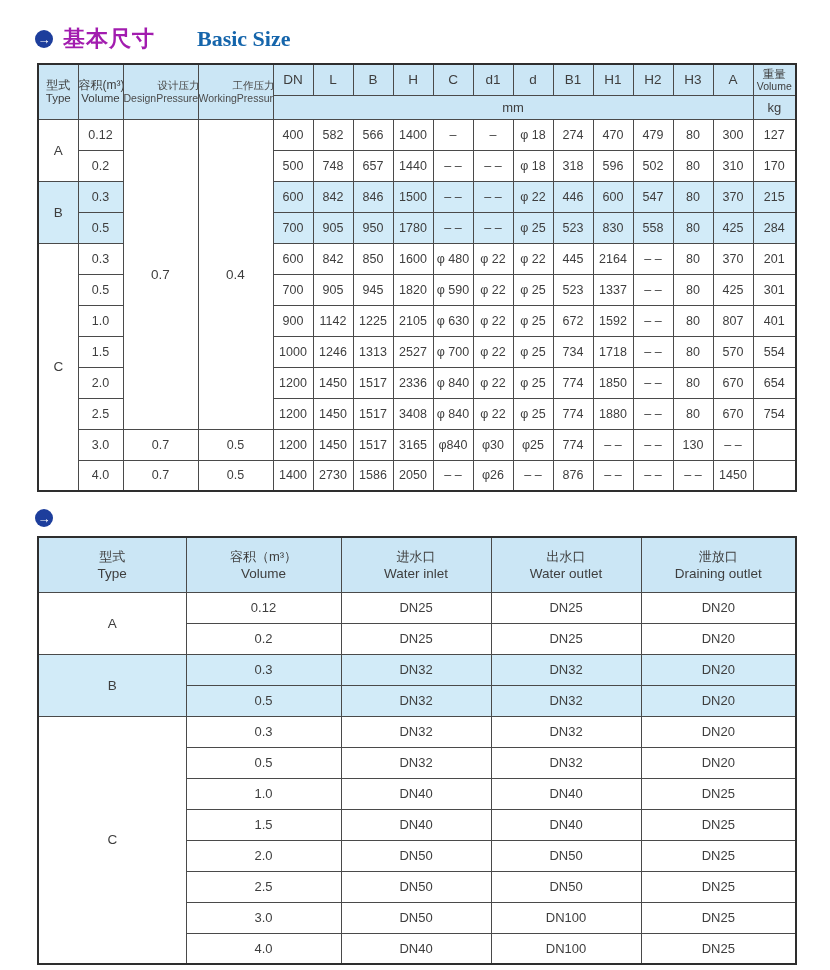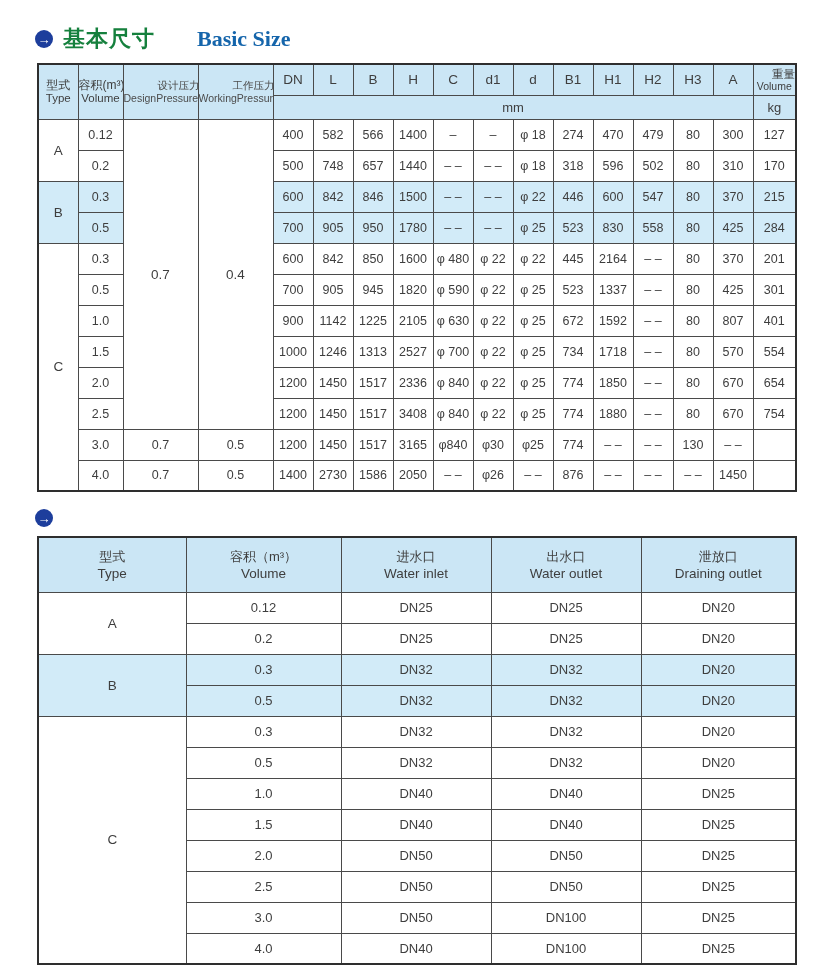--- a/index.html
+++ b/index.html
@@ -13,21 +13,21 @@
 
   
   .section-title { display: flex; align-items: center; margin: 0 0 9px -2px; }
   .bullet {
     width: 18px; height: 18px; border-radius: 50%;
     background: #1d3e9c; color: #fff; flex: 0 0 18px;
     display: flex; align-items: center; justify-content: center;
     font-size: 13px; font-weight: 700; margin-right: 10px;
   }
   .title-zh {
-    font-size: 22px; font-weight: 700; color: #15803d;
+    font-size: 22px; font-weight: 700; color: #a21caf;
     letter-spacing: 1px; margin-right: 8px;
   }
   .title-en {
     font-family: "Liberation Serif", "DejaVu Serif", serif;
     font-size: 22px; font-weight: 700; color: #1565ab; margin-left: 34px;
   }
 
   table { border-collapse: collapse; table-layout: fixed; width: 758px; }
   th, td {
     border: 1px solid #4a4a4a; text-align: center; vertical-align: middle;
@@ -37,21 +37,21 @@
   thead th { background: #cbe6f5; }
   tr.hl td { background: #d2ebf8; }
 
   
   #t1 thead tr.main th { height: 31px; font-size: 13.5px; }
   #t1 thead tr.sub th { height: 24px; font-size: 13px; }
   #t1 th .h-zh { font-size: 12px; line-height: 13px; }
   #t1 th .h-en { font-size: 11.5px; line-height: 13px; }
   #t1 th.small .h-zh { font-size: 10.5px; color: #4c4c4c; margin-left: 34px; }
   #t1 th.small .h-en { font-size: 10.5px; color: #4c4c4c; }
-  #t1 th.weight .h-zh { font-size: 11.5px; line-height: 12px; text-align: right; }
+  #t1 th.weight .h-zh { font-size: 11.5px; line-height: 12px; }
   #t1 th.weight .h-en { font-size: 10.5px; line-height: 12px; }
   #t1 td { height: 31px; font-size: 12.5px; }
   #t1 td.type-cell { font-size: 13.5px; }
 
   
   #t2 th { height: 55px; }
   #t2 th .h-zh { font-size: 13px; line-height: 17px; }
   #t2 th .h-en { font-size: 13.5px; line-height: 17px; }
   #t2 td { height: 31px; font-size: 13px; }
   #t2 td.type-cell { font-size: 13.5px; }

